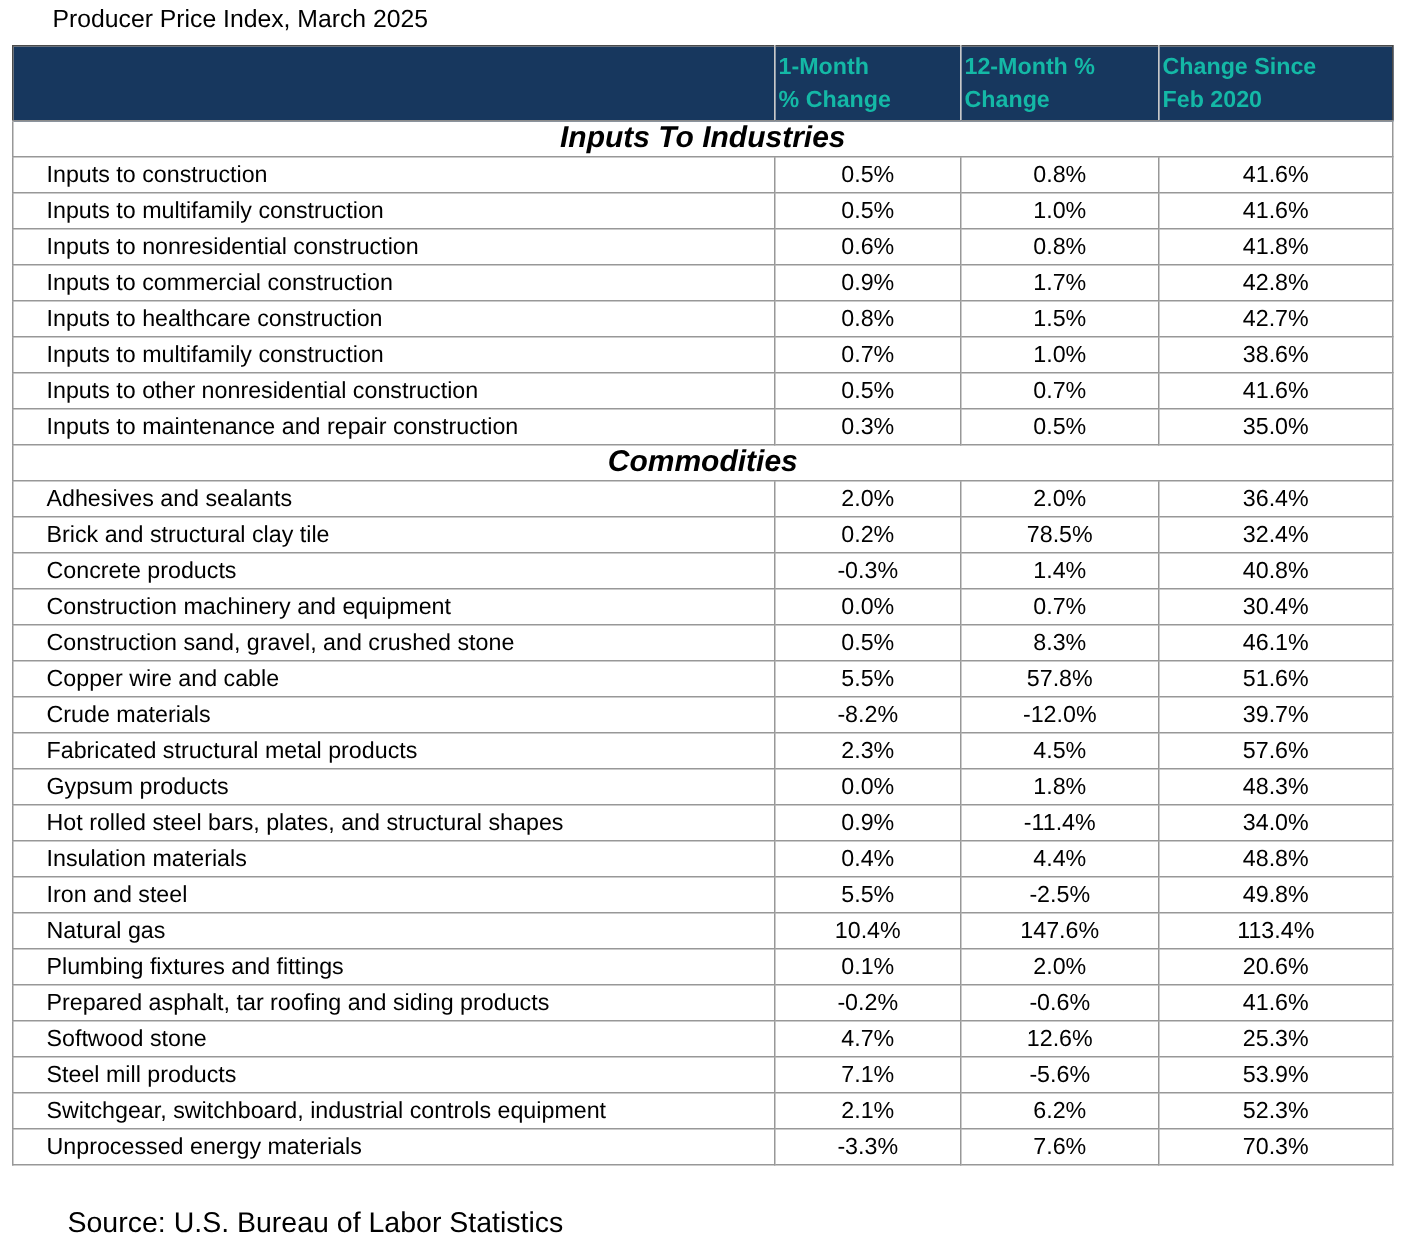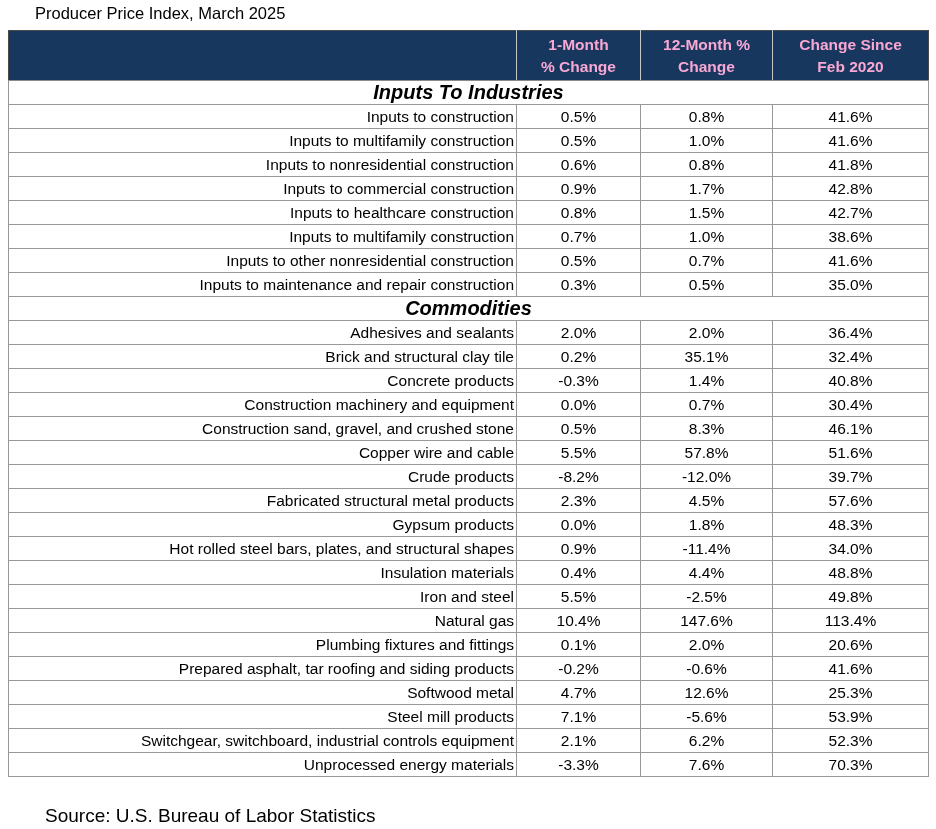--- a/index.html
+++ b/index.html
@@ -24,42 +24,42 @@
     border-collapse: collapse;
     table-layout: fixed;
     border: 1.5px solid #4a4a4a;
   }
   col.c-label  { width: 508px; }
   col.c-m1     { width: 124px; }
   col.c-m12    { width: 132px; }
   col.c-feb    { width: 156px; }
   thead th {
     background: #17375E;
-    color: #f9a8d4;
+    color: #14b8a6;
     font-weight: bold;
     font-size: 15.5px;
     line-height: 1.4;
-    text-align: center;
+    text-align: left;
     vertical-align: middle;
     height: 50px;
     padding: 1px 2px;
     white-space: pre-line;
     border-bottom: 1px solid #8c8c8c;
   }
   thead th + th { border-left: 1px solid #c8c8c8; }
   tbody td {
     font-size: 15.5px;
     height: 24px;
     padding: 0 2px;
     border: 1px solid #989898;
     background: #ffffff;
     overflow: hidden;
     white-space: nowrap;
   }
-  td.label-cell { text-align: right; padding-left: 9px; }
+  td.label-cell { text-align: left; padding-left: 22px; }
   td.num-cell   { text-align: center; }
   tr.section-row td {
     text-align: center;
     font-weight: bold;
     font-style: italic;
     font-size: 20px;
     margin-left: 17px;
   }
   .source-note {
     position: absolute;
@@ -148,21 +148,21 @@
       </tr>
       <tr>
         <td class="label-cell">Adhesives and sealants</td>
         <td class="num-cell">2.0%</td>
         <td class="num-cell">2.0%</td>
         <td class="num-cell">36.4%</td>
       </tr>
       <tr>
         <td class="label-cell">Brick and structural clay tile</td>
         <td class="num-cell">0.2%</td>
-        <td class="num-cell">35.1%</td>
+        <td class="num-cell">78.5%</td>
         <td class="num-cell">32.4%</td>
       </tr>
       <tr>
         <td class="label-cell">Concrete products</td>
         <td class="num-cell">-0.3%</td>
         <td class="num-cell">1.4%</td>
         <td class="num-cell">40.8%</td>
       </tr>
       <tr>
         <td class="label-cell">Construction machinery and equipment</td>
@@ -176,21 +176,21 @@
         <td class="num-cell">8.3%</td>
         <td class="num-cell">46.1%</td>
       </tr>
       <tr>
         <td class="label-cell">Copper wire and cable</td>
         <td class="num-cell">5.5%</td>
         <td class="num-cell">57.8%</td>
         <td class="num-cell">51.6%</td>
       </tr>
       <tr>
-        <td class="label-cell">Crude products</td>
+        <td class="label-cell">Crude materials</td>
         <td class="num-cell">-8.2%</td>
         <td class="num-cell">-12.0%</td>
         <td class="num-cell">39.7%</td>
       </tr>
       <tr>
         <td class="label-cell">Fabricated structural metal products</td>
         <td class="num-cell">2.3%</td>
         <td class="num-cell">4.5%</td>
         <td class="num-cell">57.6%</td>
       </tr>
@@ -230,21 +230,21 @@
         <td class="num-cell">2.0%</td>
         <td class="num-cell">20.6%</td>
       </tr>
       <tr>
         <td class="label-cell">Prepared asphalt, tar roofing and siding products</td>
         <td class="num-cell">-0.2%</td>
         <td class="num-cell">-0.6%</td>
         <td class="num-cell">41.6%</td>
       </tr>
       <tr>
-        <td class="label-cell">Softwood metal</td>
+        <td class="label-cell">Softwood stone</td>
         <td class="num-cell">4.7%</td>
         <td class="num-cell">12.6%</td>
         <td class="num-cell">25.3%</td>
       </tr>
       <tr>
         <td class="label-cell">Steel mill products</td>
         <td class="num-cell">7.1%</td>
         <td class="num-cell">-5.6%</td>
         <td class="num-cell">53.9%</td>
       </tr>

